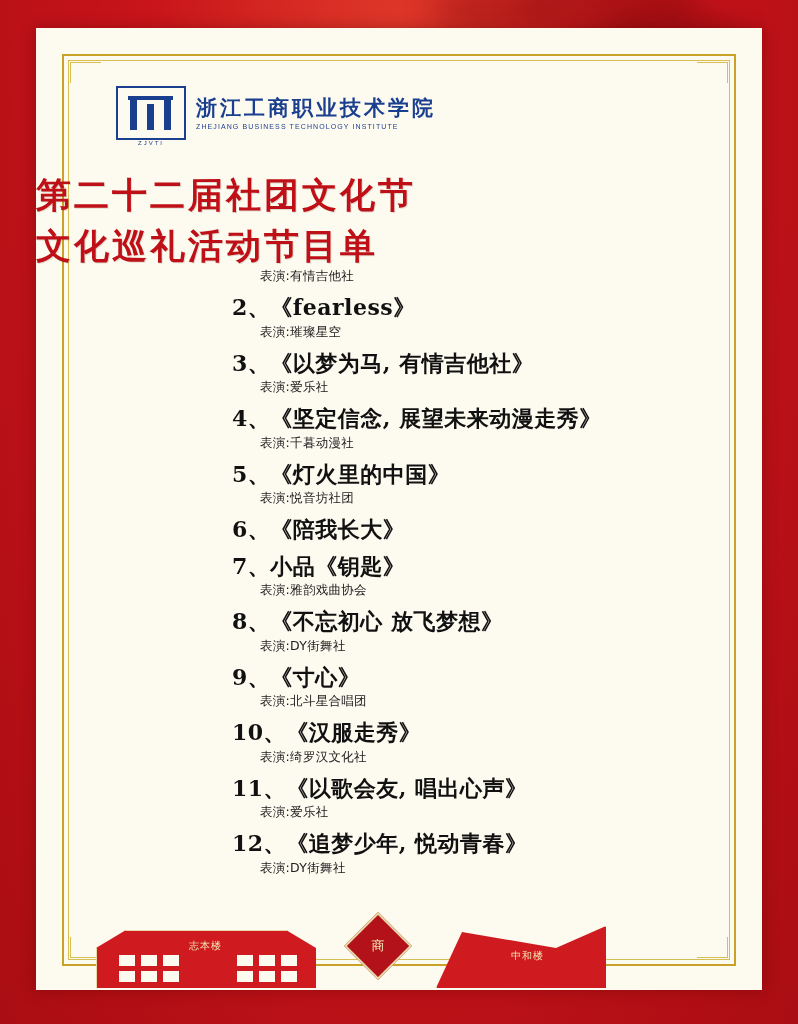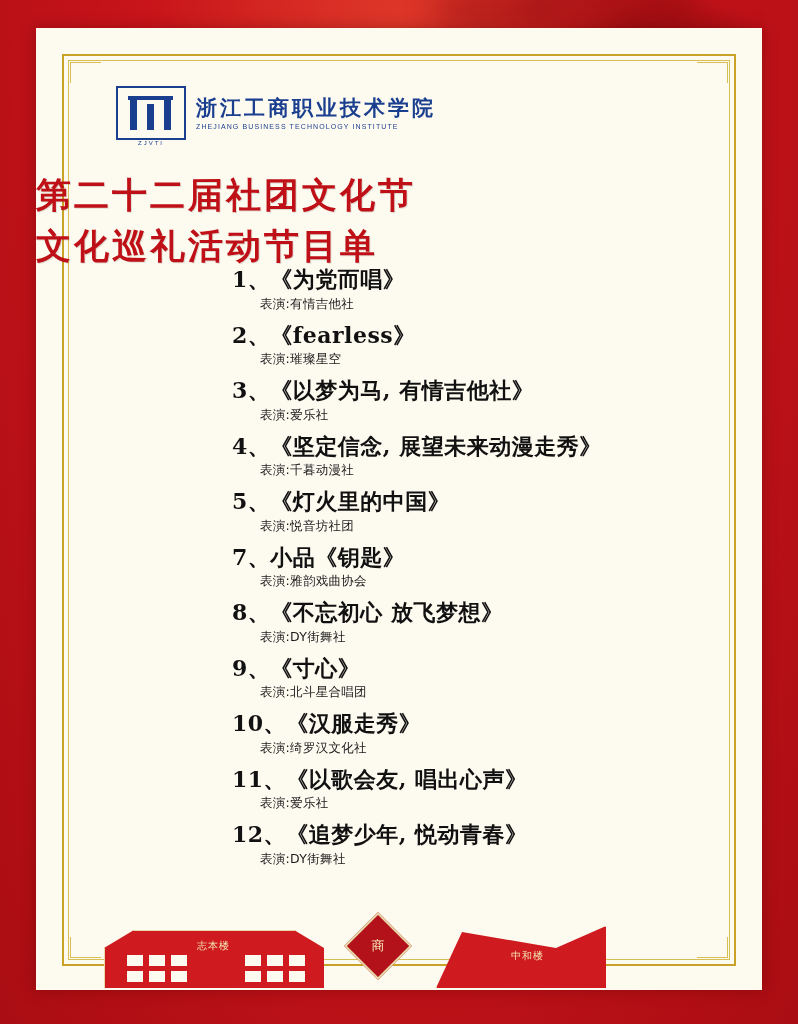--- a/index.html
+++ b/index.html
@@ -259,40 +259,40 @@
       </div>
     </div>
 
     <div class="title-block">
       <div class="title-line">第二十二届社团文化节</div>
       <div class="title-line">文化巡礼活动节目单</div>
     </div>
 
     <div class="list">
       <div class="item">
-        <div class="item-title"><span>1、</span><span>《为党而唱》</span></div>
         <div class="item-perf">表演:有情吉他社</div>
       </div>
       <div class="item">
         <div class="item-title"><span>2、</span><span>《fearless》</span></div>
         <div class="item-perf">表演:璀璨星空</div>
       </div>
       <div class="item">
         <div class="item-title"><span>3、</span><span>《以梦为马, 有情吉他社》</span></div>
         <div class="item-perf">表演:爱乐社</div>
       </div>
       <div class="item">
         <div class="item-title"><span>4、</span><span>《坚定信念, 展望未来动漫走秀》</span></div>
         <div class="item-perf">表演:千暮动漫社</div>
       </div>
       <div class="item">
         <div class="item-title"><span>5、</span><span>《灯火里的中国》</span></div>
         <div class="item-perf">表演:悦音坊社团</div>
       </div>
       <div class="item">
+        <div class="item-title"><span>6、</span><span>《陪我长大》</span></div>
       </div>
       <div class="item">
         <div class="item-title"><span>7、</span><span>小品《钥匙》</span></div>
         <div class="item-perf">表演:雅韵戏曲协会</div>
       </div>
       <div class="item">
         <div class="item-title"><span>8、</span><span>《不忘初心 放飞梦想》</span></div>
         <div class="item-perf">表演:DY街舞社</div>
       </div>
       <div class="item">
@@ -307,21 +307,21 @@
         <div class="item-title"><span>11、</span><span>《以歌会友, 唱出心声》</span></div>
         <div class="item-perf">表演:爱乐社</div>
       </div>
       <div class="item">
         <div class="item-title"><span>12、</span><span>《追梦少年, 悦动青春》</span></div>
         <div class="item-perf">表演:DY街舞社</div>
       </div>
     </div>
 
     <div class="skyline">
-      <div class="bld" style="left:68px; width:220px; height:58px; clip-path: polygon(0 18px, 30px 0, 190px 0, 220px 18px, 220px 58px, 0 58px); margin-top: 8px;">
+      <div class="bld" style="left:60px; width:220px; height:58px; clip-path: polygon(0 18px, 30px 0, 190px 0, 220px 18px, 220px 58px, 0 58px); margin-top: 8px;">
         <div class="win" style="left:22px; top:24px;"></div>
         <div class="win" style="left:44px; top:24px;"></div>
         <div class="win" style="left:66px; top:24px;"></div>
         <div class="win" style="left:22px; top:40px;"></div>
         <div class="win" style="left:44px; top:40px;"></div>
         <div class="win" style="left:66px; top:40px;"></div>
         <div class="win" style="left:140px; top:24px;"></div>
         <div class="win" style="left:162px; top:24px;"></div>
         <div class="win" style="left:184px; top:24px;"></div>
         <div class="win" style="left:140px; top:40px;"></div>

